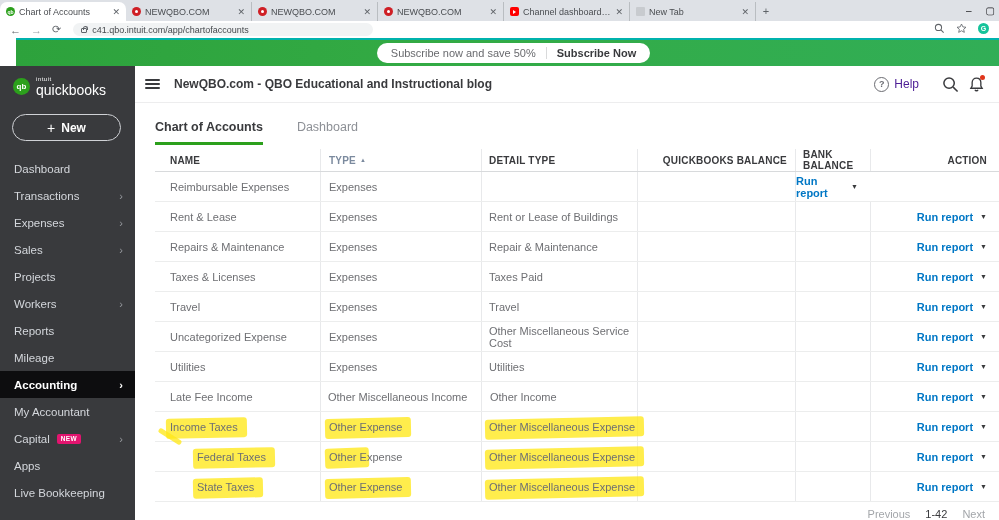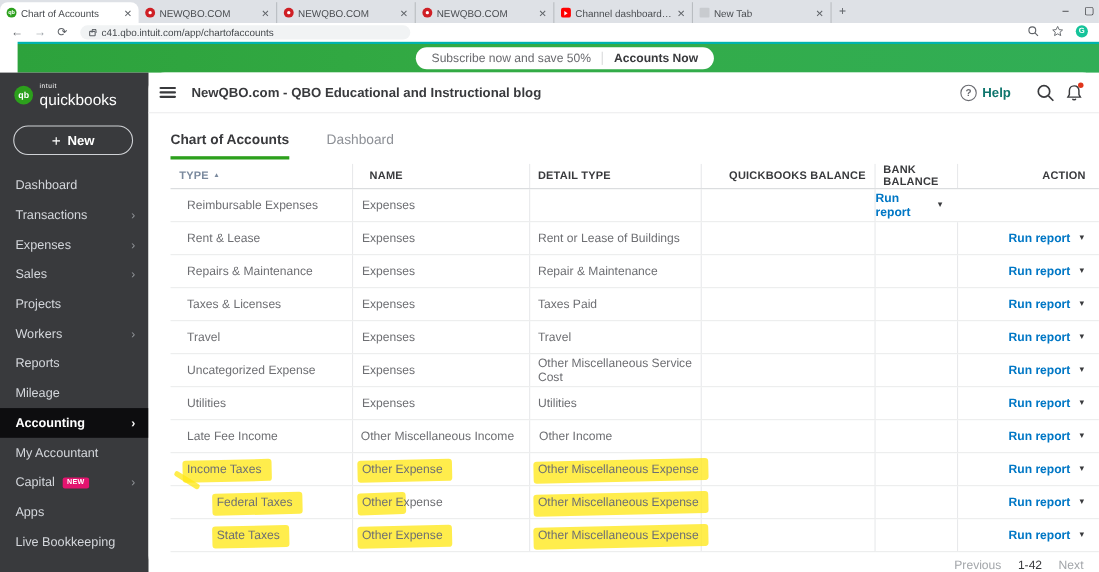--- a/index.html
+++ b/index.html
@@ -71,30 +71,30 @@
   .nav { margin-top:14px; }
   .nav-item { height:27px; display:flex; align-items:center; padding:0 12px 0 14px;
     color:#d4d7dc; font-size:11.5px; cursor:pointer; position:relative; }
   .nav-item .chev { margin-left:auto; color:#96999e; font-size:11px; }
   .nav-item.active { background:#0d0d0f; color:#fff; font-weight:bold; }
   .nav-item.active .chev { color:#fff; font-weight:bold; }
   .badge-new { background:#e3146f; color:#fff; font-size:6.5px; font-weight:bold; border-radius:2px;
     padding:1.5px 4px; margin-left:7px; letter-spacing:.3px; }
 
   
-  .main { position:absolute; left:135px; top:66px; width:864px; height:454px; background:#fff;border-radius:15px; }
+  .main { position:absolute; left:135px; top:66px; width:864px; height:454px; background:#fff; }
   .appheader { height:37px; display:flex; align-items:center; border-bottom:1px solid #ededee; }
   .hamburger { width:15px; margin-left:10px; cursor:pointer; }
   .hamburger span { display:block; height:1.8px; background:#393a3d; margin:2.6px 0; border-radius:1px; }
   .company { margin-left:14px; font-size:12px; font-weight:bold; color:#393a3d; }
   .hdr-right { margin-left:auto; display:flex; align-items:center; gap:9px; margin-right:14px; }
   .help-wrap { display:flex; align-items:center; gap:5px; cursor:pointer; margin-right:14px; }
   .help-circ { width:15px; height:15px; border:1.4px solid #6b6c72; border-radius:50%;
     color:#6b6c72; font-size:9px; font-weight:bold; display:flex; align-items:center; justify-content:center; }
-  .help-txt { font-size:12px; color:#0f766e;font-weight:bold; }
+  .help-txt { font-size:12px; color:#4c1d95; }
   .hdr-ic { width:17px; height:17px; cursor:pointer; position:relative; }
   .bell-dot { position:absolute; right:0; top:-1px; width:5px; height:5px; background:#e0351b; border-radius:50%; }
 
   .page-tabs { display:flex; gap:34px; padding:17px 0 0 20px; }
   .ptab { font-size:12.5px; padding-bottom:8px; cursor:pointer; }
   .ptab.active { font-weight:bold; color:#393a3d; border-bottom:3.5px solid #2ca01c; }
   .ptab:not(.active) { color:#8d9096; }
 
   
   .table { margin:4px 20px 0 20px; width:844px; }
@@ -187,21 +187,21 @@
         <path d="M8 1.5l2 4.2 4.5.5-3.4 3 1 4.4L8 11.3l-4.1 2.3 1-4.4-3.4-3 4.5-.5z" fill="none" stroke="#5f6368" stroke-width="1.2"></path>
       </svg>
       <span class="grammarly">G</span>
     </div>
   </div>
 
   <div class="banner">
     <div class="banner-pill">
       <span class="banner-msg">Subscribe now and save 50%</span>
       <span class="banner-div"></span>
-      <span class="banner-cta">Accounts Now</span>
+      <span class="banner-cta">Subscribe Now</span>
     </div>
   </div>
 
   <div class="sidebar">
     <div class="brand">
       <span class="qb-circle">qb</span>
       <span class="brand-words">
         <span class="brand-prefix">intuit</span>
         <span class="brand-name">quickbooks</span>
       </span>
@@ -287,25 +287,25 @@
       </div>
     </div>
 
     <div class="page-tabs">
       <div class="ptab active">Chart of Accounts</div>
       <div class="ptab">Dashboard</div>
     </div>
 
     <div class="table">
       <div class="trow thead">
+        <div class="c pad1">NAME</div>
         <div class="c pad2 sorted">
           <span>TYPE</span>
           <span class="sort-arrow">▲</span>
         </div>
-        <div class="c pad1">NAME</div>
         <div class="c pad3">DETAIL TYPE</div>
         <div class="c right">QUICKBOOKS BALANCE</div>
         <div class="c pad3">BANK BALANCE</div>
         <div class="c action" style="font-weight:bold">ACTION</div>
       </div>
       <div id="tbody">
           <div class="trow body">
             <div class="c pad1" style="position: relative; text-align: right;">
               <span>Reimbursable Expenses</span>
             </div>

